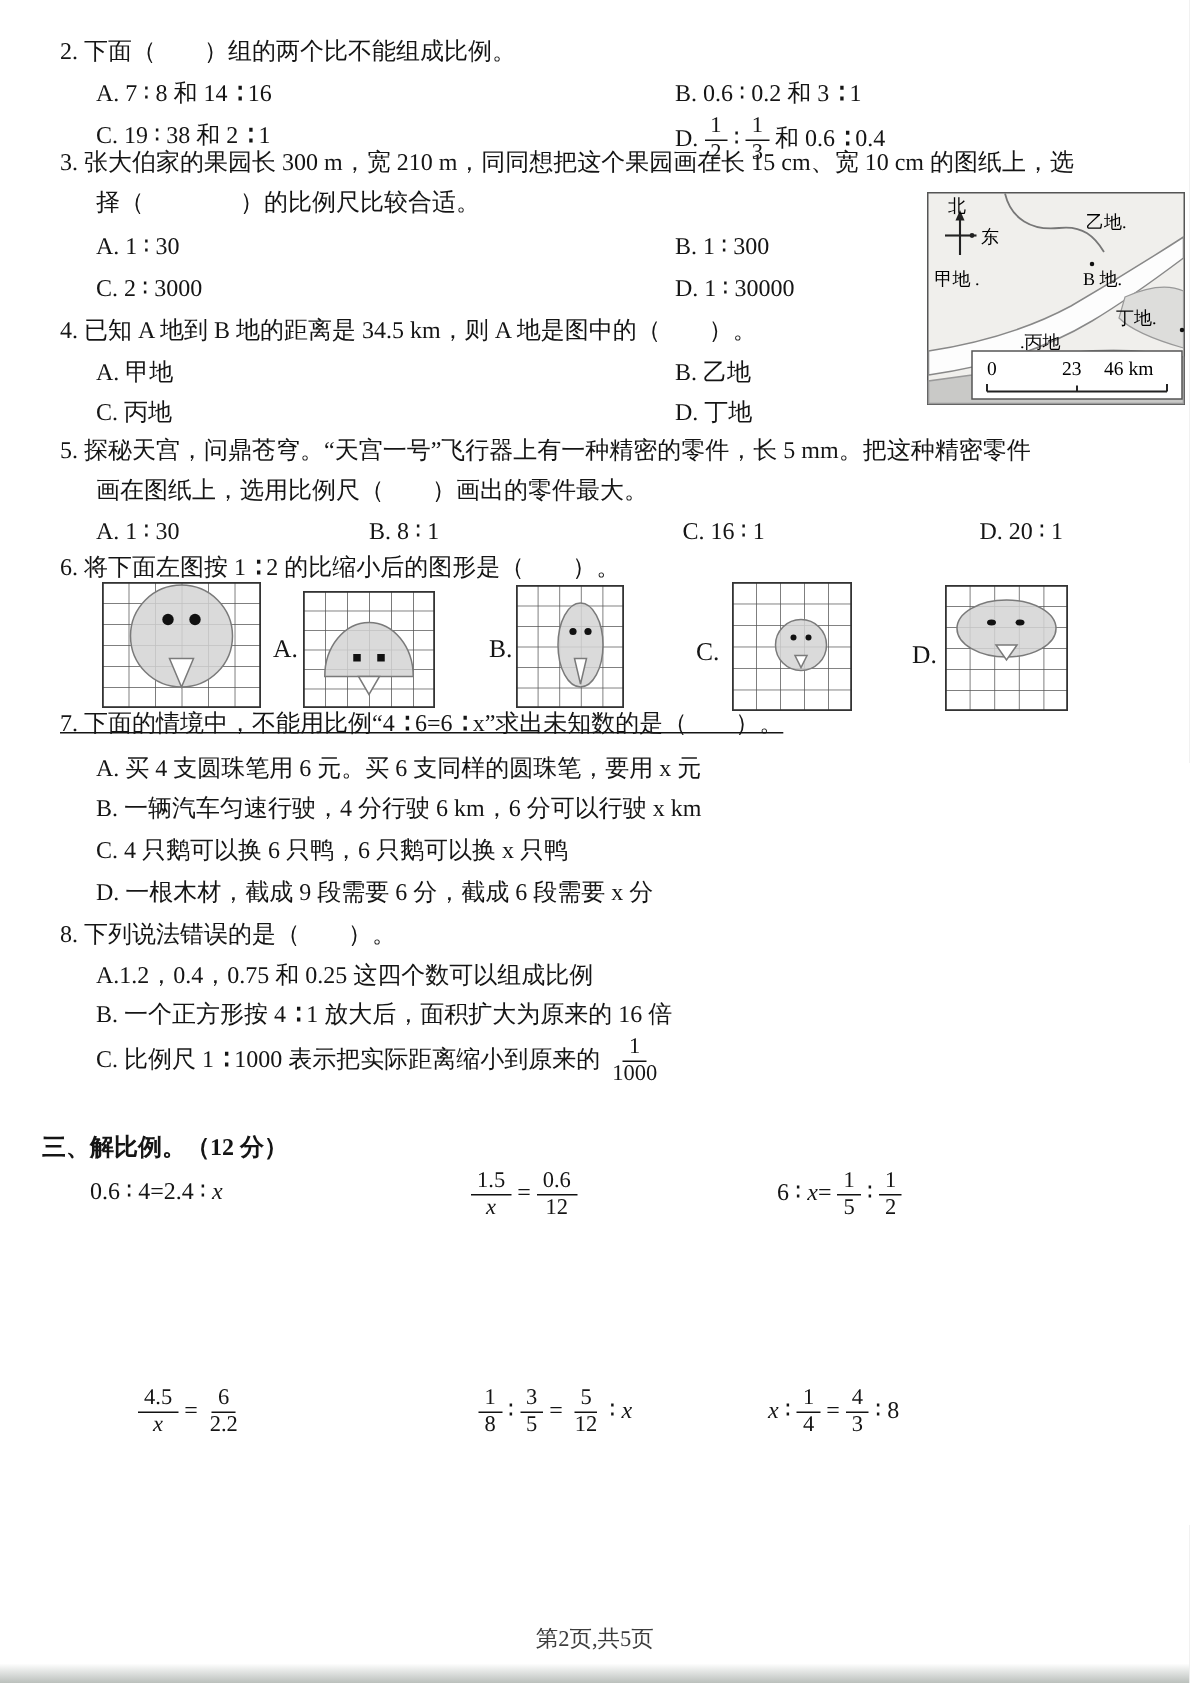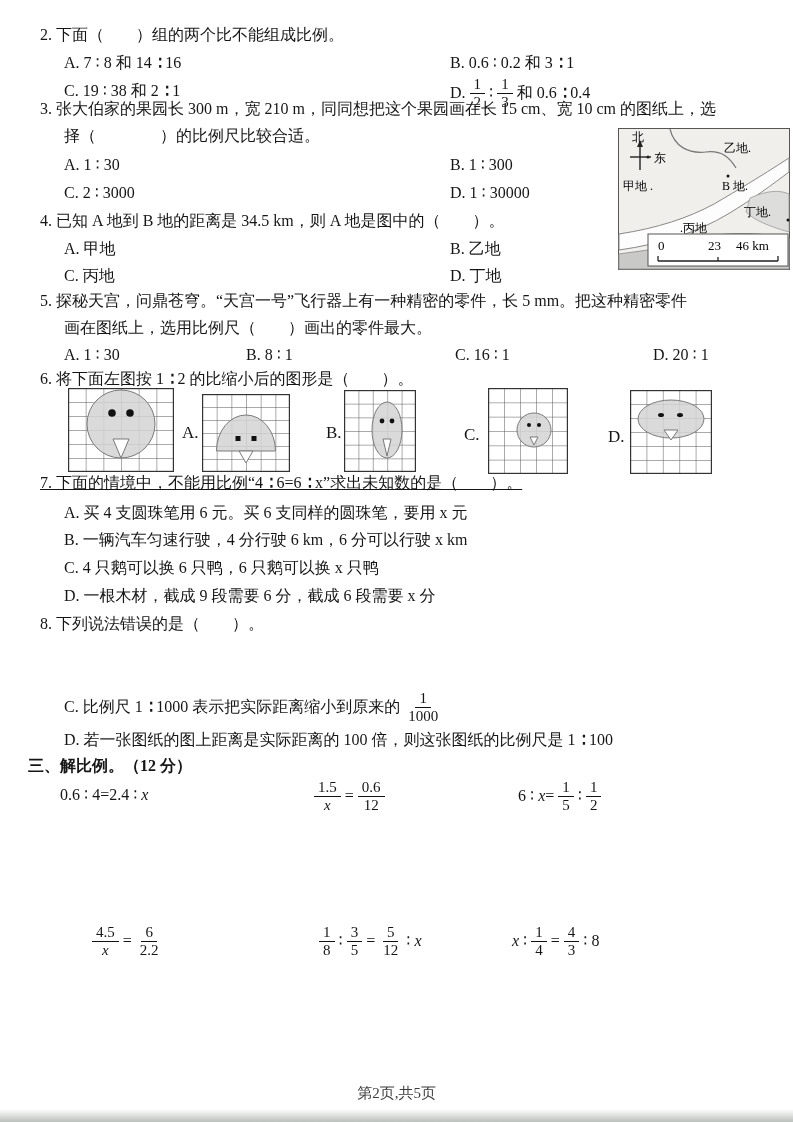--- a/index.html
+++ b/index.html
@@ -199,28 +199,29 @@
     </div>
   </div>
 
   <div class="abs stem" style="top:470px;left:40px;text-decoration:underline;">7. 下面的情境中，不能用比例“4 ∶ 6=6 ∶ x”求出未知数的是（　　）。</div>
   <div class="abs opt" style="top:500px;left:64px;">A. 买 4 支圆珠笔用 6 元。买 6 支同样的圆珠笔，要用 x 元</div>
   <div class="abs opt" style="top:527px;left:64px;">B. 一辆汽车匀速行驶，4 分行驶 6 km，6 分可以行驶 x km</div>
   <div class="abs opt" style="top:555px;left:64px;">C. 4 只鹅可以换 6 只鸭，6 只鹅可以换 x 只鸭</div>
   <div class="abs opt" style="top:583px;left:64px;">D. 一根木材，截成 9 段需要 6 分，截成 6 段需要 x 分</div>
 
   <div class="abs stem" style="top:611px;left:40px;">8. 下列说法错误的是（　　）。</div>
+  <div class="abs opt" style="top:638px;left:64px;">A.1.2，0.4，0.75 和 0.25 这四个数可以组成比例</div>
+  <div class="abs opt" style="top:664px;left:64px;">B. 一个正方形按 4 ∶ 1 放大后，面积扩大为原来的 16 倍</div>
   <div class="abs mrow" style="top:684px;left:64px;height:46px;">
     <span>C. 比例尺 1 ∶ 1000 表示把实际距离缩小到原来的</span>
     <span class="frac">
       <span class="fn">1</span>
       <span class="fd">1000</span>
     </span>
   </div>
-  <div class="abs opt" style="top:727px;left:64px;">D. 若一张图纸的图上距离是实际距离的 100 倍，则这张图纸的比例尺是 1 ∶ 100</div>
 
   <div class="abs heading-bold" style="top:753px;left:28px;">三、解比例。（12 分）</div>
 
   <div class="abs mrow" style="top:782px;left:60px;">
     <span>0.6 ∶ 4=2.4 ∶</span>&nbsp;<span class="vx">x</span>
   </div>
 
   <div class="abs mrow" style="top:768px;left:310px;height:56px;">
     <span class="frac">
       <span class="fn">1.5</span>

